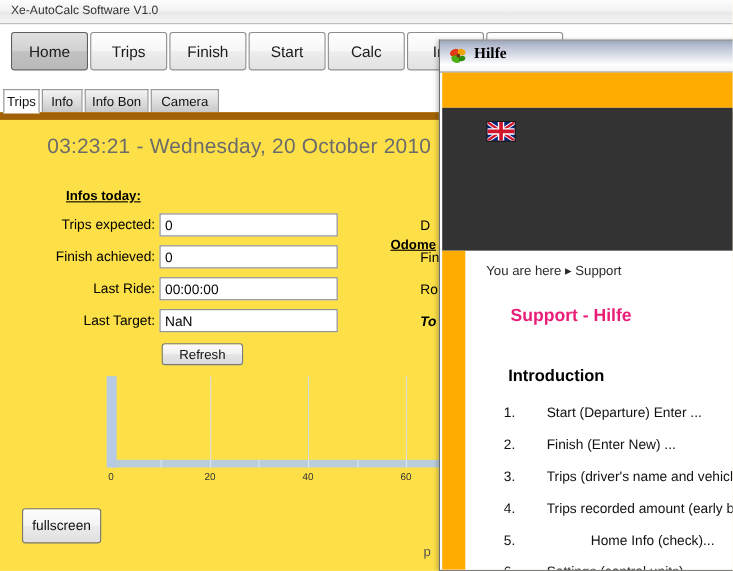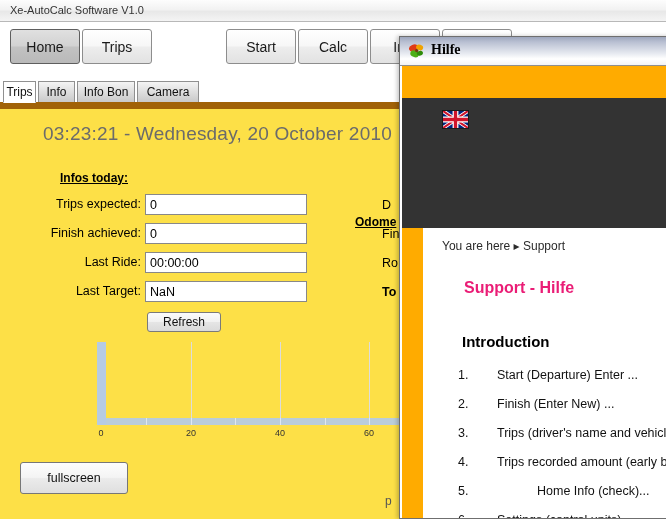--- a/index.html
+++ b/index.html
@@ -161,21 +161,21 @@
     padding: 0 4px;
     outline: none;
   }
 
   .right-label {
     position: absolute;
     font-size: 12.5px;
     color: #000000;
     white-space: nowrap;
   }
-  .right-label.bold { font-weight: bold; }
+  .right-label.bold { font-weight: bold; font-style: italic; }
 
   #refresh-button {
     position: absolute;
     left: 147px; top: 203px;
     width: 74px;
     height: 20px;
     box-sizing: border-box;
     background: linear-gradient(to bottom, #fbfbfb 0%, #f1f1f1 48%, #e5e5e5 52%, #dadada 100%);
     border: 1px solid #7a7a7a;
     border-radius: 3px;
@@ -214,21 +214,21 @@
     top: 86px;
     font-size: 9px;
     color: #333333;
     transform: translateX(-50%);
     white-space: nowrap;
   }
 
   #fullscreen-button {
     position: absolute;
     left: 20px; top: 353px;
-    width: 108px;
+    width: 72px;
     height: 32px;
     box-sizing: border-box;
     background: linear-gradient(to bottom, #fdfdfd 0%, #f4f4f4 48%, #ebebeb 52%, #dfdfdf 100%);
     border: 1px solid #777777;
     border-radius: 3px;
     font-family: "Liberation Sans", sans-serif;
     font-size: 12.5px;
     color: #111111;
     cursor: default;
   }
@@ -348,20 +348,21 @@
 
 <div id="app-window">
 
   <div id="app-titlebar">
     <span class="title-text">Xe-AutoCalc Software V1.0</span>
   </div>
 
   <div id="nav-bar">
       <div class="nav-btn active" style="left: 10px; width: 70px;">Home</div>
       <div class="nav-btn" style="left: 82px; width: 70px;">Trips</div>
+      <div class="nav-btn" style="left: 154px; width: 70px;">Finish</div>
       <div class="nav-btn" style="left: 226px; width: 70px;">Start</div>
       <div class="nav-btn" style="left: 298px; width: 70px;">Calc</div>
       <div class="nav-btn" style="left: 370px; width: 70px;">Info</div>
       <div class="nav-btn" style="left: 442px; width: 70px;"></div>
     </div>
 
   <div id="tab-row">
       <div class="tab active" style="left: 3px; width: 33px;">Trips</div>
       <div class="tab" style="left: 38px; width: 37px;">Info</div>
       <div class="tab" style="left: 77px; width: 58px;">Info Bon</div>

